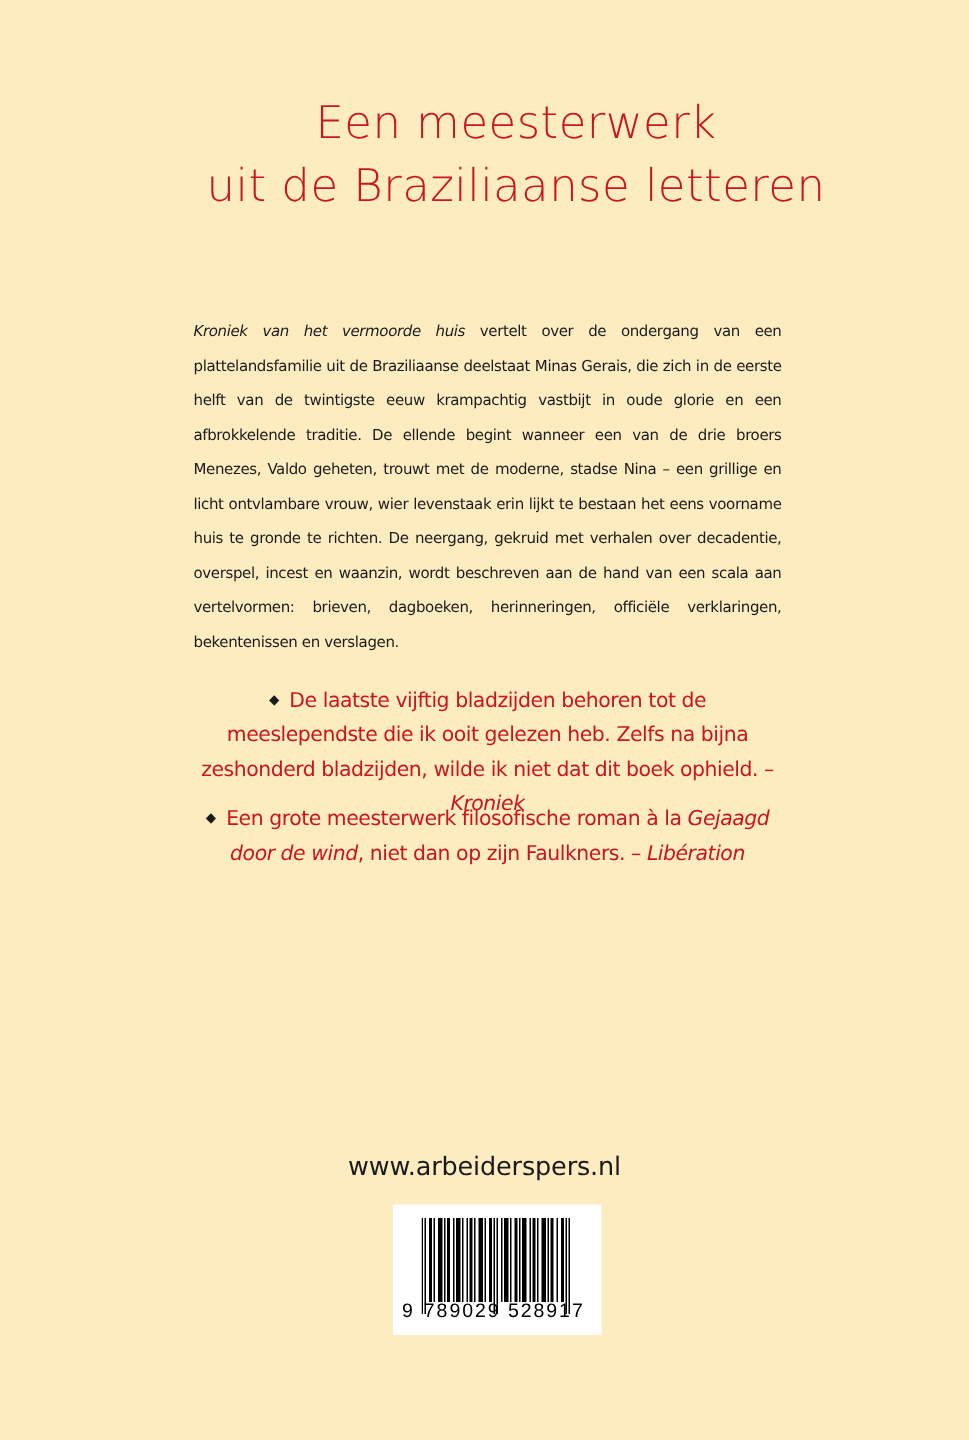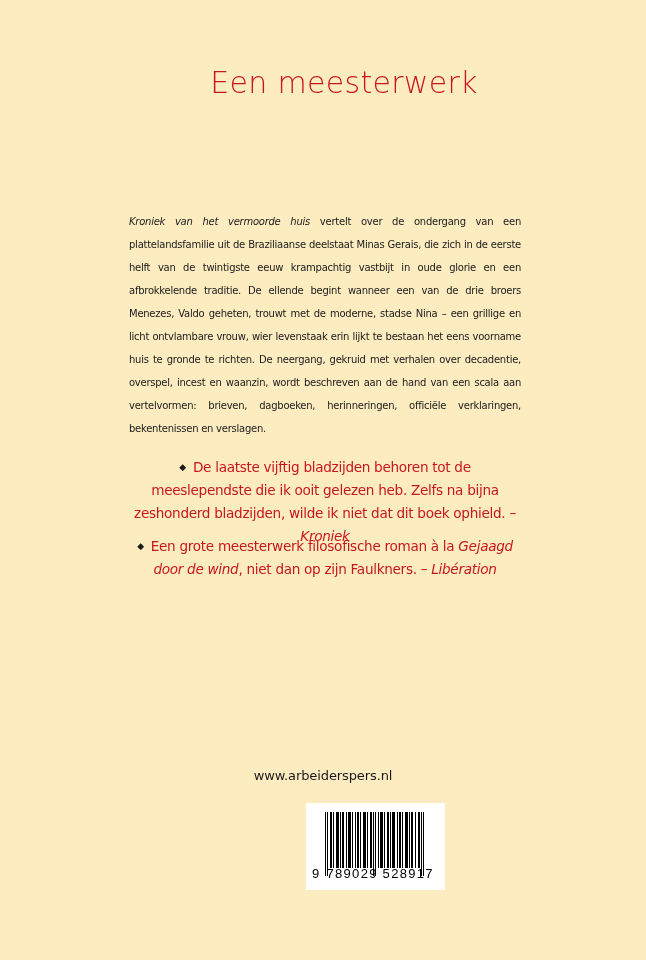--- a/index.html
+++ b/index.html
@@ -51,29 +51,28 @@
       vertical-align: 2px;
       margin-right: 7px;
     }
     .quote em { font-style: italic; }
     .website {
       position: absolute;
       left: 0; right: 0; top: 768px;
       text-align: center;
       color: #1a1a1a;
       font-family: "DejaVu Sans", sans-serif;
-      font-size: 13px;
+      font-size: 17px;
       letter-spacing: -0.1px;
     }
     .barcode-box {
       position: absolute;
       left: 262px; top: 803px;
       width: 139px; height: 87px;
       background: #ffffff;
-      margin-left: 44px;
     }
     .bars {
       position: absolute;
       left: 19px; top: 9px;
       width: 100px; height: 64px;
     }
     .bars svg { display: block; }
     .isbn {
       position: absolute;
       left: 6px; top: 63px;
@@ -84,20 +83,21 @@
       letter-spacing: 1.3px;
       white-space: nowrap;
     }
     .isbn .lead { margin-right: 6px; }
   </style>
 </head>
 <body>
 
 <div class="headline">
   <span class="line">Een meesterwerk</span>
+  <span class="line">uit de Braziliaanse letteren</span>
 </div>
 
 <div class="blurb"><em>Kroniek van het vermoorde huis</em><span> vertelt over de ondergang van een plattelandsfamilie uit de Braziliaanse deelstaat Minas Gerais, die zich in de eerste helft van de twintigste eeuw krampachtig vastbijt in oude glorie en een afbrokkelende traditie. De ellende begint wanneer een van de drie broers Menezes, Valdo geheten, trouwt met de moderne, stadse Nina – een grillige en licht ontvlambare vrouw, wier levenstaak erin lijkt te bestaan het eens voorname huis te gronde te richten. De neergang, gekruid met verhalen over decadentie, overspel, incest en waanzin, wordt beschreven aan de hand van een scala aan vertelvormen: brieven, dagboeken, herinneringen, officiële verklaringen, bekentenissen en verslagen.</span></div>
 
 <div class="quote q1"><span class="bullet">◆</span><span>De laatste vijftig bladzijden behoren tot de meeslependste die ik ooit gelezen heb. Zelfs na bijna zeshonderd bladzijden, wilde ik niet dat dit boek ophield. – </span><em>Kroniek</em></div>
 
 <div class="quote q2"><span class="bullet">◆</span><span>Een grote meesterwerk filosofische roman à la </span><em>Gejaagd door de wind</em><span>, niet dan op zijn Faulkners. – </span><em>Libération</em></div>
 
 <div class="website">www.arbeiderspers.nl</div>
 

